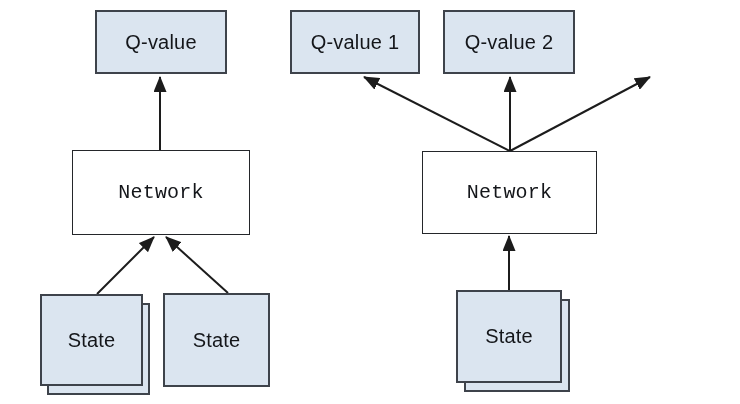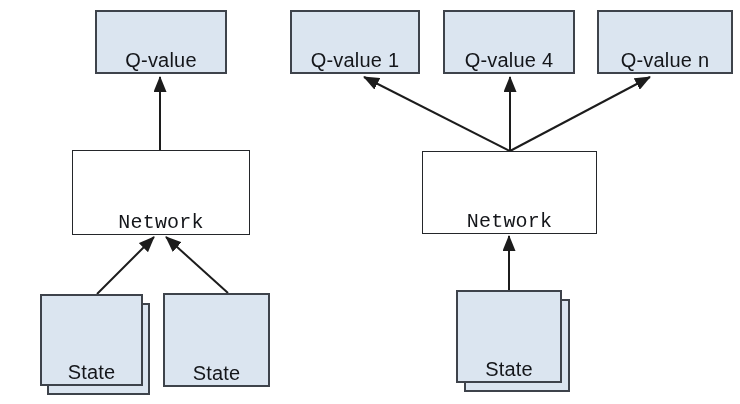--- a/index.html
+++ b/index.html
@@ -11,21 +11,21 @@
     position: relative;
     width: 740px;
     height: 404px;
     background: #ffffff;
     overflow: hidden;
     font-family: "Liberation Sans", "DejaVu Sans", sans-serif;
   }
   .box {
     position: absolute;
     display: flex;
-    align-items: flex-end;
+    align-items: center;
     justify-content: center;
     box-sizing: border-box;
     font-size: 20px;
     color: #14161a;
     letter-spacing: 0.2px;
   }
   .blue {
     background: var(--box-fill, #dbe5f0);
     border: 2px solid var(--box-border, #3e434b);
   }
@@ -120,24 +120,21 @@
   </div>
 
   <div class="box blue action-left">
     <span>State</span>
   </div>
 
   <div class="box blue qvalue-1">
     <span>Q-value 1</span>
   </div>
   <div class="box blue qvalue-2">
-    <span>Q-value 4</span>
-  </div>
-  <div class="box blue qvalue-n">
-    <span>Q-value n</span>
+    <span>Q-value 2</span>
   </div>
 
   <div class="box white network-right">
     <span>Network</span>
   </div>
 
   <div class="stack-back state-right-back"></div>
   <div class="box blue state-right-front">
     <span>State</span>
   </div>

